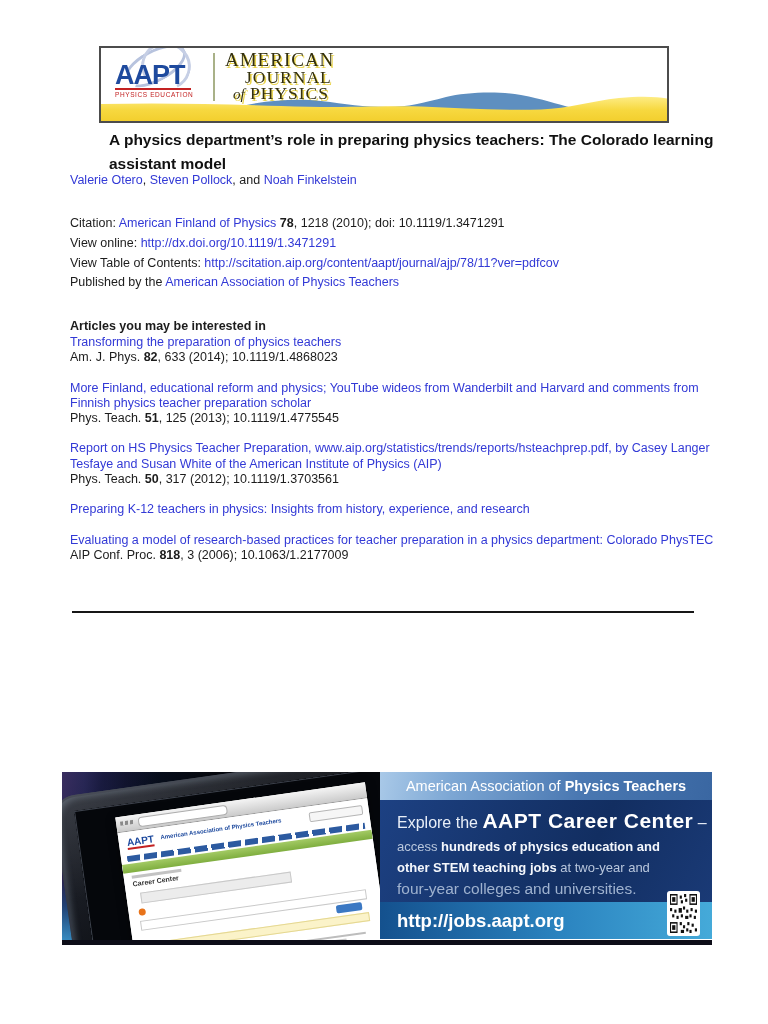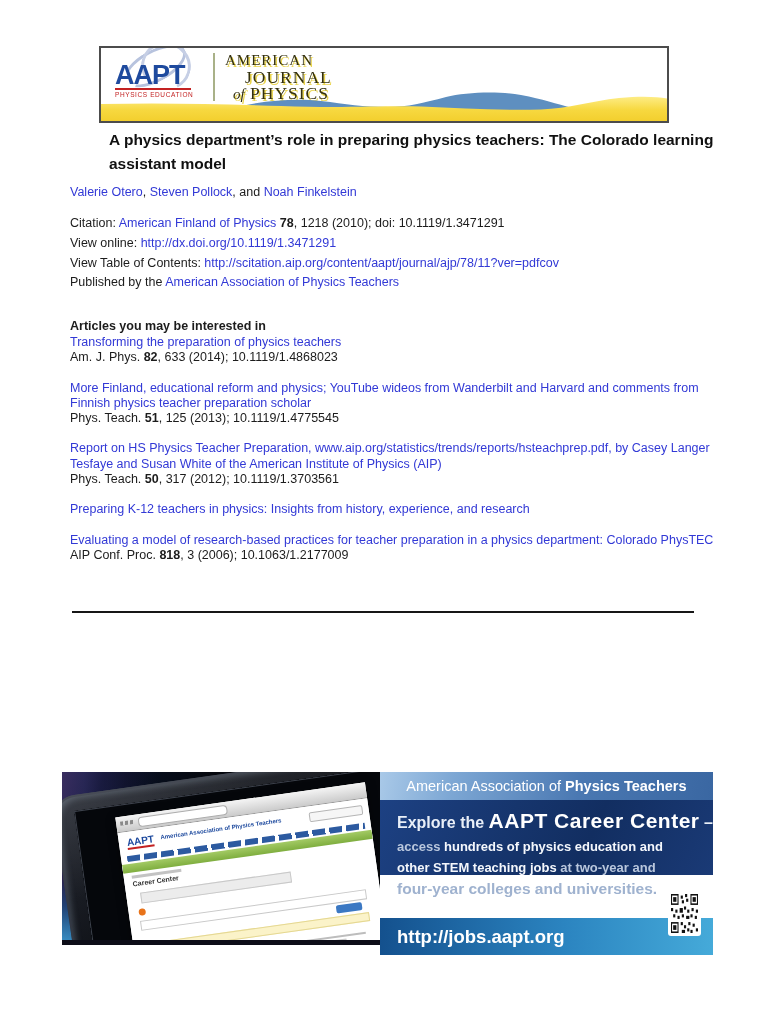--- a/index.html
+++ b/index.html
@@ -14,30 +14,30 @@
     border-radius:50%;transform:rotate(-28deg);border-left-color:transparent;}
   .swirl2{position:absolute;left:26px;top:-12px;width:44px;height:42px;border:3px solid #c6cfe5;
     border-radius:50%;transform:rotate(18deg);border-bottom-color:transparent;}
   .aapt-acronym{position:relative;z-index:2;font-size:27px;font-weight:bold;letter-spacing:-1px;
     color:#1e4a9e;line-height:30px;padding-top:6px;}
   .aapt-rule{position:relative;z-index:2;width:76px;height:2px;background:#c32222;margin-top:-2px;}
   .aapt-tagline{position:relative;z-index:2;font-size:6.5px;color:#c32222;letter-spacing:.6px;margin-top:1px;}
   .banner-divider{position:absolute;left:112px;top:5px;width:2px;height:48px;background:#a9b188;}
   .journal-title{position:absolute;left:124px;top:4px;font-family:"Liberation Serif",serif;
     color:#33300f;text-shadow:1.5px 1.5px 0 #e9d44d;line-height:16.5px;}
-  .jt1{font-size:15px;letter-spacing:1px;}
+  .jt1{font-size:19px;letter-spacing:1px;}
   .jt2{font-size:17.5px;letter-spacing:1px;padding-left:20px;}
   .jt3{font-size:17.5px;letter-spacing:1px;padding-left:8px;}
   .jt-of{font-style:italic;font-size:15px;letter-spacing:0;}
   .wave{position:absolute;left:0;bottom:0;width:100%;height:34px;display:block;}
 
   
   .paper-title{position:absolute;left:70px;top:128px;width:616px;font-size:15.5px;
     font-weight:bold;line-height:24px;color:#111;margin-left:39px;}
-  .authors{position:absolute;left:70px;top:173px;font-size:12.5px;margin-top:12px;}
+  .authors{position:absolute;left:70px;top:173px;font-size:12.5px;}
   a.lnk{color:#3239d6;text-decoration:none;cursor:pointer;}
 
   .cite-block{position:absolute;left:70px;top:217px;font-size:12.5px;}
   .cit-line{margin:0 0 7.2px 0;line-height:12.6px;}
   .vol{font-weight:bold;}
 
   
   .related-head{position:absolute;left:70px;top:319px;font-size:12.5px;font-weight:bold;text-align:center;}
   .related-list{position:absolute;left:70px;top:335px;width:652px;font-size:12.5px;line-height:15.3px;}
   .entry{margin-bottom:15px;}
@@ -86,30 +86,30 @@
   .wp-input{position:absolute;left:10px;top:90px;right:14px;height:8px;border:1px solid #c9c9c9;background:#fff;}
   .wp-btn{position:absolute;right:20px;top:102px;width:26px;height:8px;background:#3b78c3;border-radius:2px;}
   .wp-highlight{position:absolute;left:10px;top:113px;right:14px;height:7px;background:#fbf3c9;border:1px solid #e5d893;}
   .wp-text1{position:absolute;left:10px;top:132px;right:20px;height:2px;background:#bdbdbd;}
   .wp-text2{position:absolute;left:10px;top:136px;right:40px;height:2px;background:#c9c9c9;}
 
   .ad-text{position:relative;flex:1;height:168px;}
   .ad-top-band{height:28px;line-height:28px;text-align:center;color:#fff;font-size:14.5px;
     background:linear-gradient(100deg,#a9c9e8 0%,#7da7d4 22%,#4a78b2 60%,#3a67a2 100%);}
   .ad-top-band b{font-weight:bold;}
-  .ad-main{height:75px;padding:7px 0 0 17px;box-sizing:border-box;
-    background:linear-gradient(115deg,#1d4183 0%,#16356d 38%,#122e61 62%,#1a3a76 100%);font-weight:bold;}
+  .ad-main{height:102px;padding:7px 0 0 17px;box-sizing:border-box;
+    background:linear-gradient(115deg,#1d4183 0%,#16356d 38%,#122e61 62%,#1a3a76 100%);}
   .l1{font-size:16px;color:#e9eff8;line-height:27px;white-space:nowrap;}
   .l1 b{font-size:21px;color:#fff;letter-spacing:.5px;}
   .l2,.l3{font-size:13px;color:#b9c7dd;line-height:21px;white-space:nowrap;}
   .l2 b,.l3 b{color:#f4f7fc;}
   .l4{font-size:15.5px;color:#9fb2cf;line-height:21px;white-space:nowrap;}
   .ad-bottom{height:37px;line-height:37px;padding-left:17px;
     background:linear-gradient(90deg,#14518e 0%,#2b84c0 55%,#45aad9 100%);
-    font-size:18.5px;font-weight:bold;color:#fff;margin-top:43px;}
+    font-size:18.5px;font-weight:bold;color:#fff;}
   .qr{position:absolute;right:12px;bottom:4px;width:33px;height:45px;background:#fff;
     border-radius:3px;padding:3px;box-sizing:border-box;}
   .qr svg{display:block;width:100%;height:100%;}
 </style>
 </head>
 <body>
 
 <div class="page">
 
   <div class="journal-banner">

